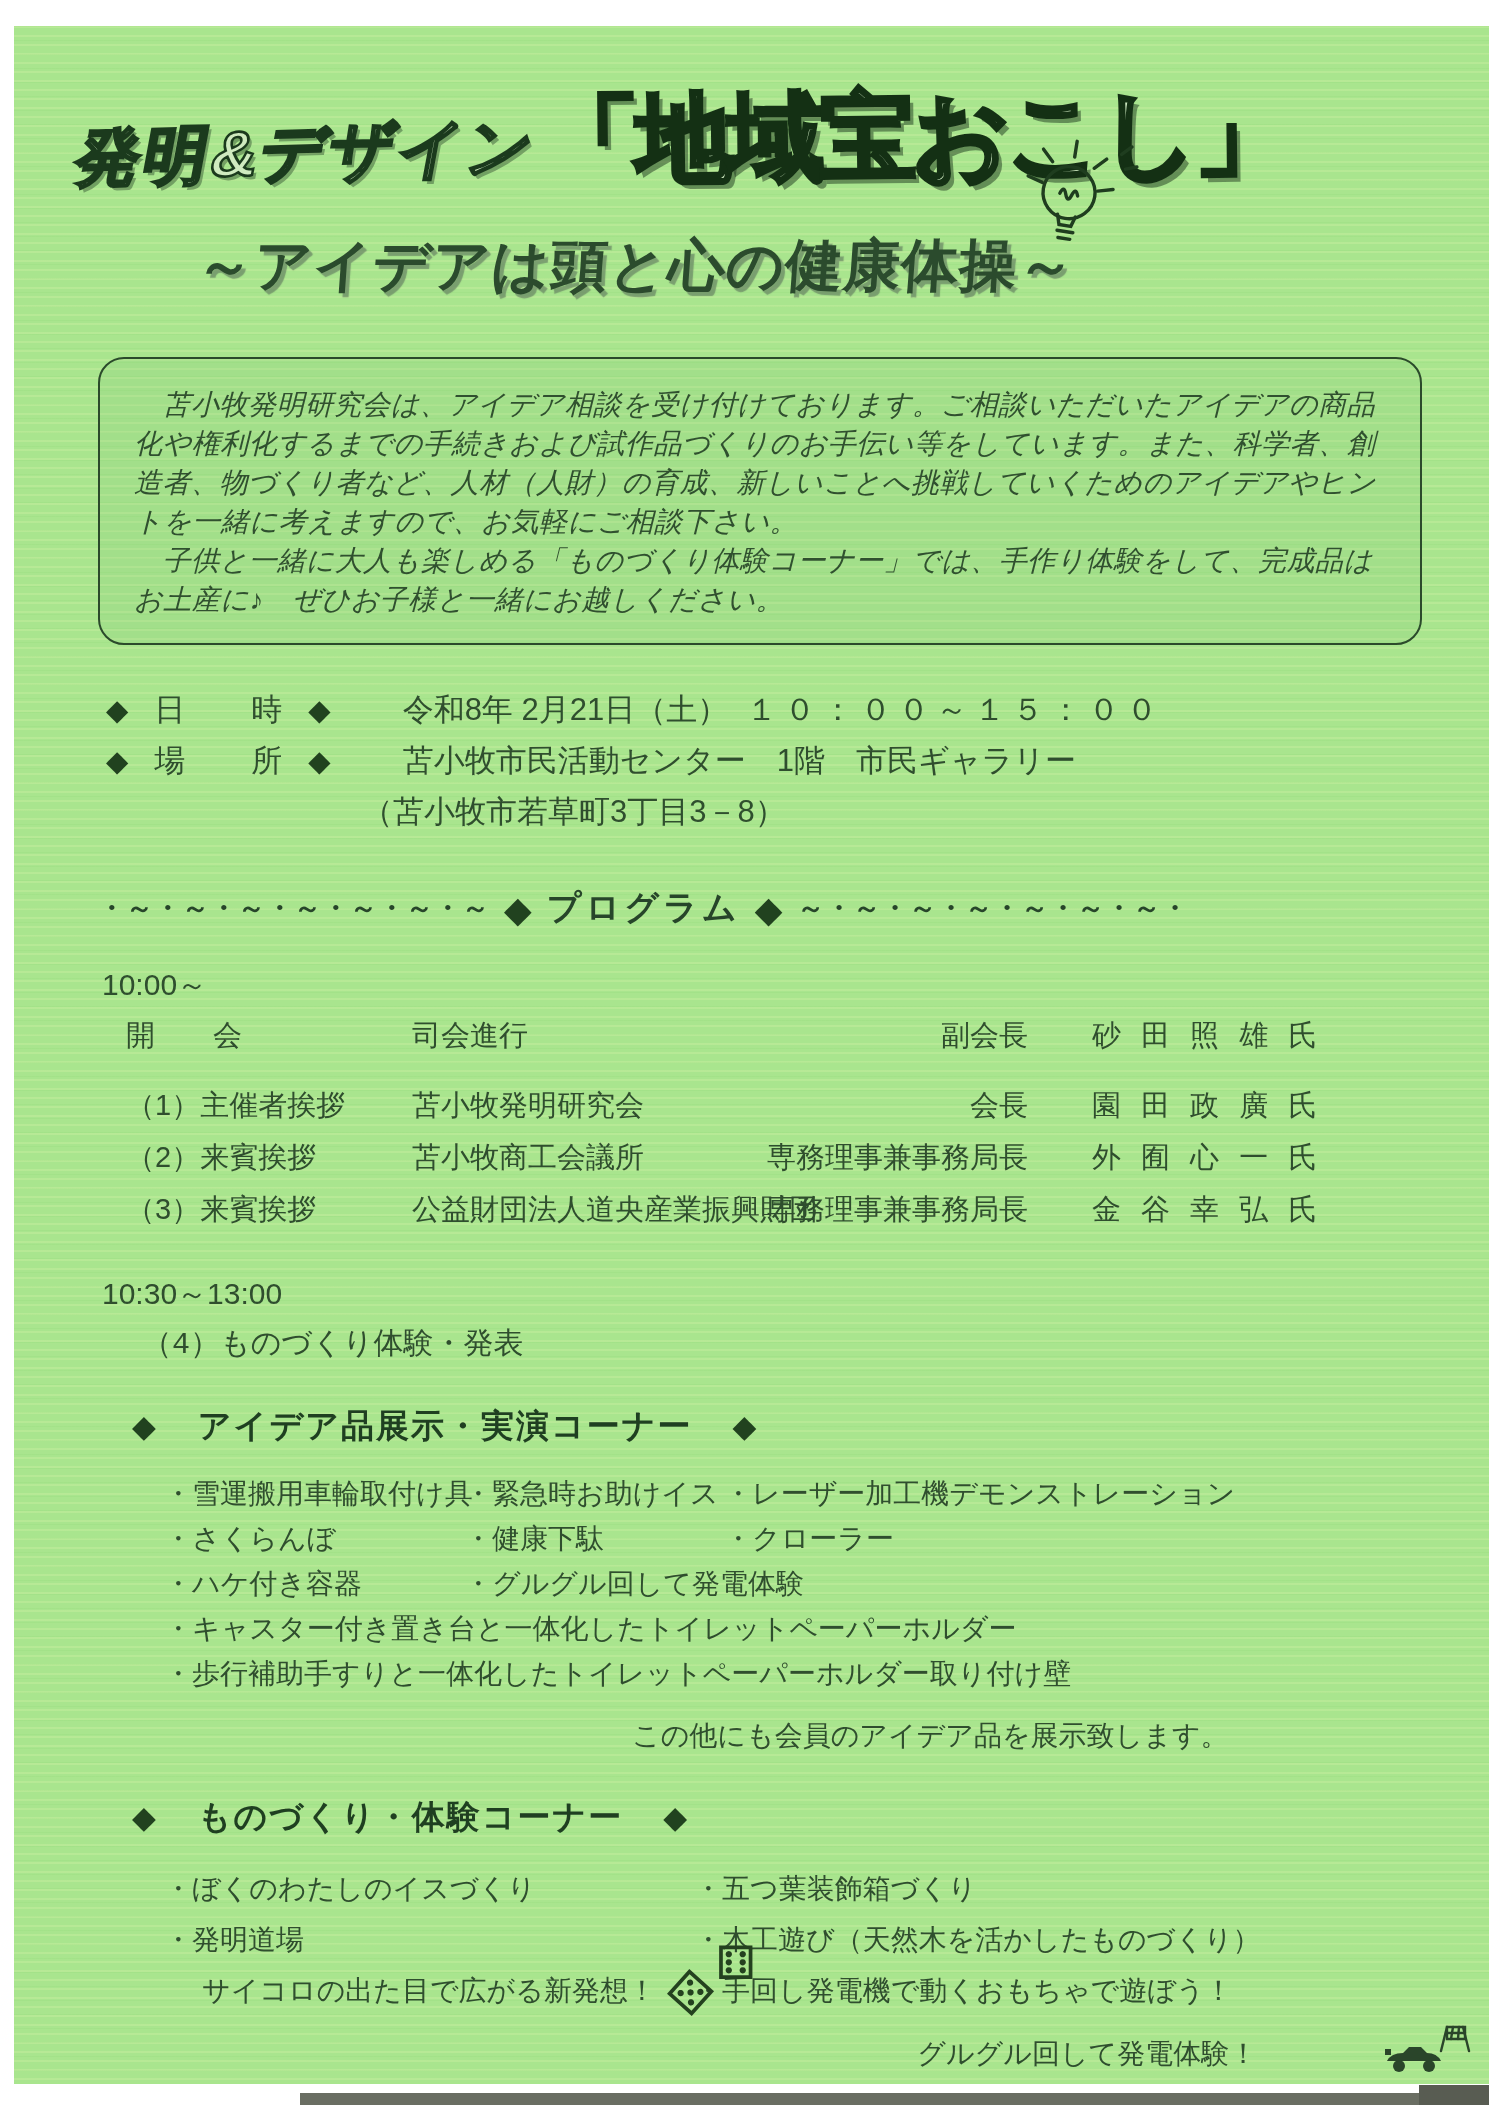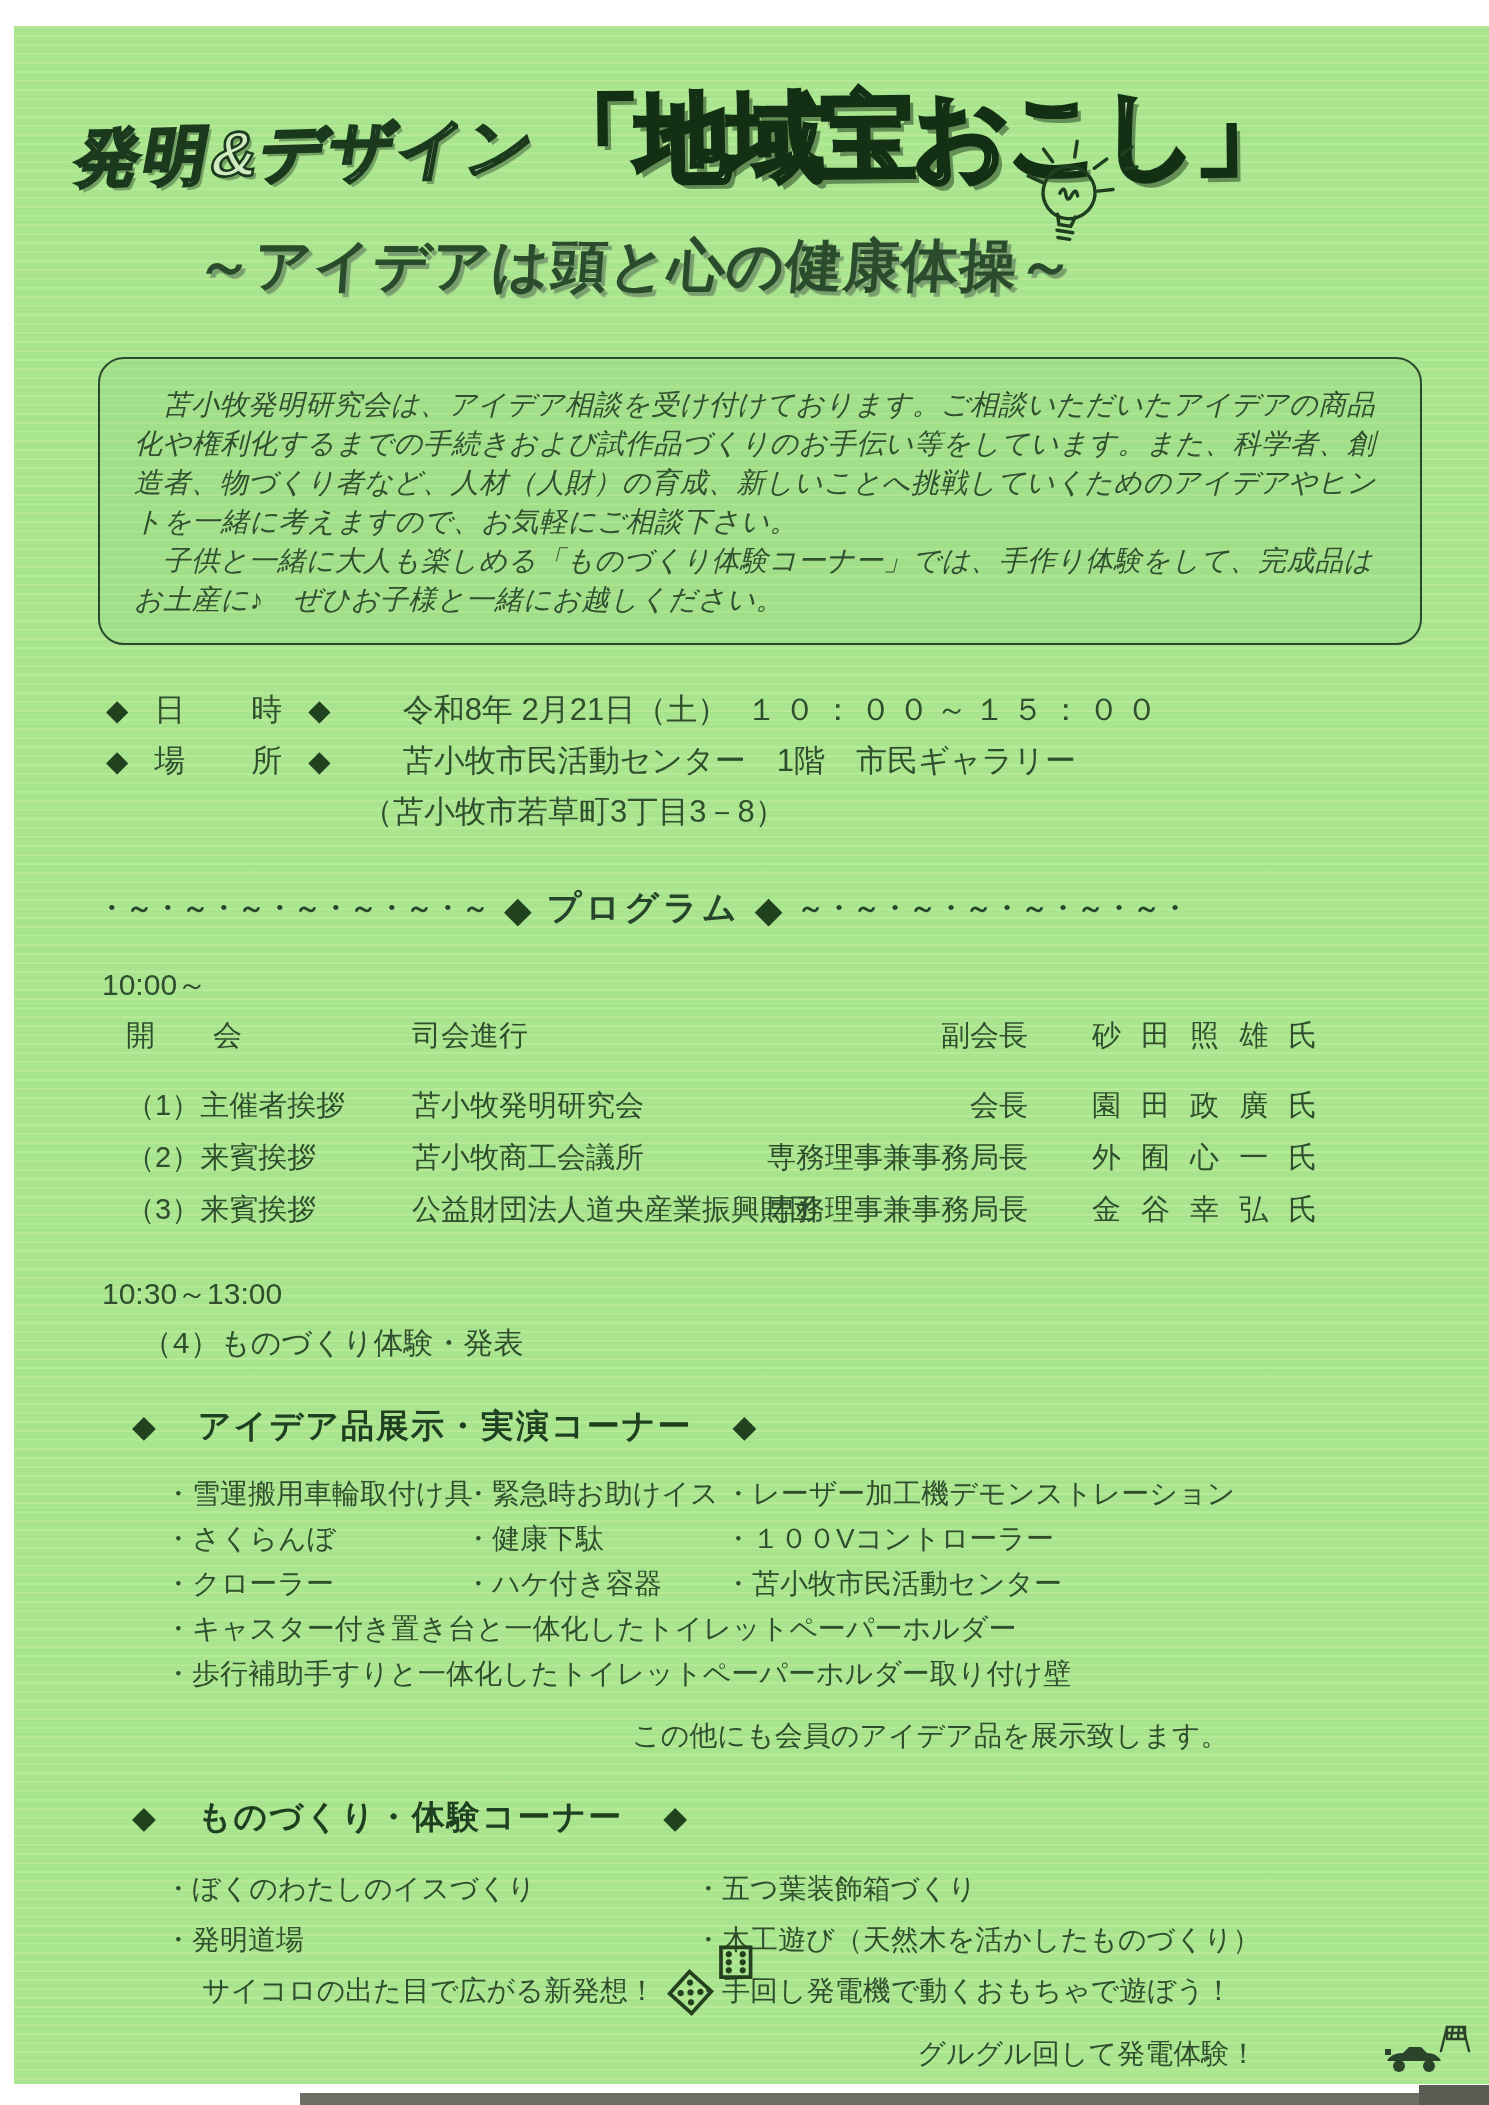--- a/index.html
+++ b/index.html
@@ -160,24 +160,23 @@
 
     <div class="corner-heading">
       <span class="dia">◆</span><span>アイデア品展示・実演コーナー</span><span class="dia right">◆</span>
     </div>
     <div class="idea-grid">
       <span>・雪運搬用車輪取付け具</span>
       <span>・緊急時お助けイス</span>
       <span>・レーザー加工機デモンストレーション</span>
       <span>・さくらんぼ</span>
       <span>・健康下駄</span>
-      <span>・１００Vコントローラー</span>
       <span>・クローラー</span>
       <span>・ハケ付き容器</span>
-      <span>・苫小牧市民活動センター</span>
+      <span>・グルグル回して発電体験</span>
     </div>
     <div class="long-items">
       <div>・キャスター付き置き台と一体化したトイレットペーパーホルダー</div>
       <div>・歩行補助手すりと一体化したトイレットペーパーホルダー取り付け壁</div>
     </div>
     <div class="idea-note">この他にも会員のアイデア品を展示致します。</div>
 
     <div class="corner-heading">
       <span class="dia">◆</span><span>ものづくり・体験コーナー</span><span class="dia right">◆</span>
     </div>

